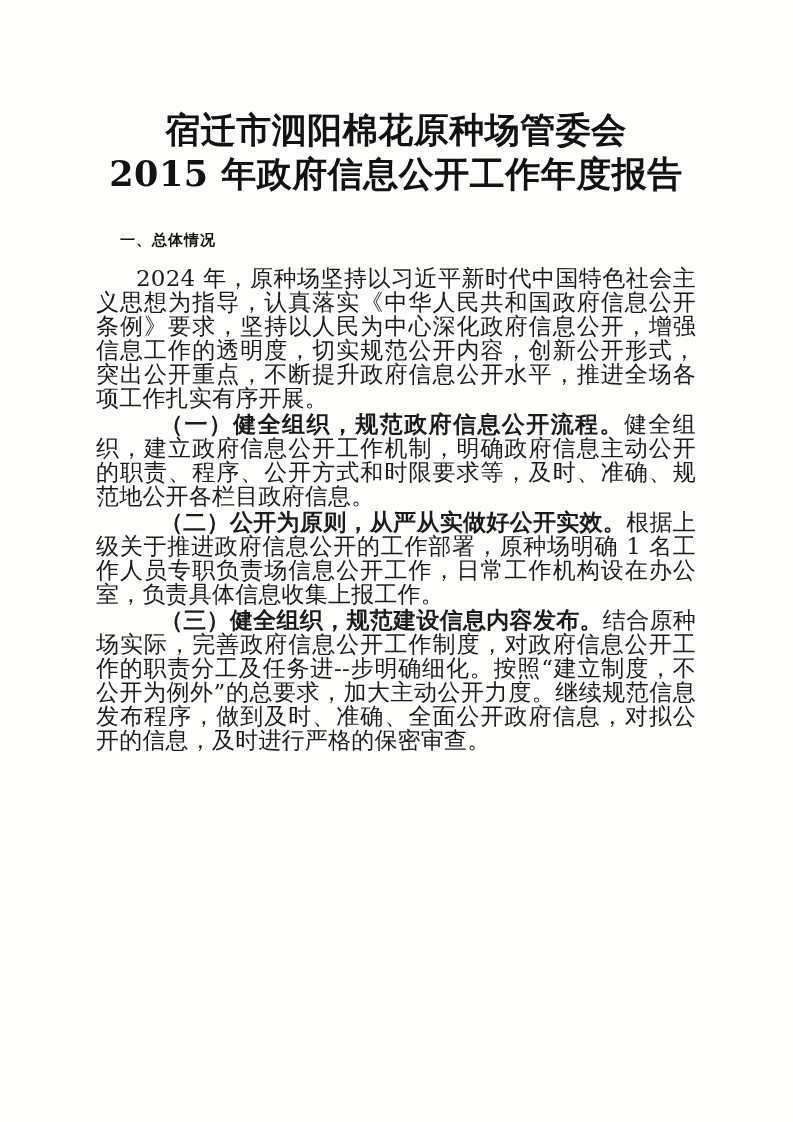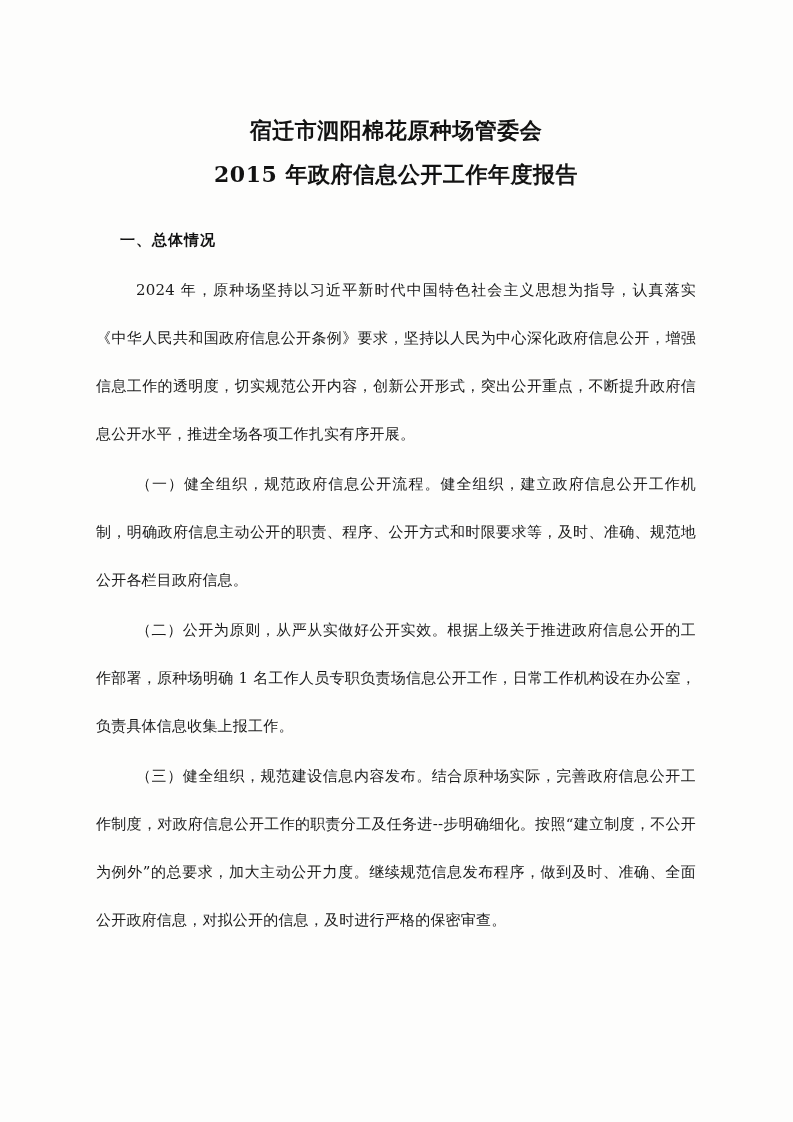--- a/index.html
+++ b/index.html
@@ -25,54 +25,55 @@
   }
   .doc-body {
     position: absolute;
     left: 96px;
     top: 108px;
     width: 600px;
   }
   .doc-title {
     text-align: center;
     font-weight: bold;
-    font-size: 22px;
+    font-size: 35px;
     line-height: 44px;
     letter-spacing: 0.5px;
     color: #121212;
     margin: 0 0 14px 0;
   }
   .doc-title .line {
     display: block;
     white-space: nowrap;
   }
   .section-heading {
     font-weight: bold;
     font-size: 15px;
     line-height: 36px;
     color: #121212;
     margin: 26px 0 8px 0;
     text-indent: 24px;
     letter-spacing: 1px;
   }
   .para {
-    font-size: 15px;
-    line-height: 48px;
+    font-size: 23px;
+    line-height: 24px;
     text-align: justify;
     text-justify: inter-ideograph;
     margin: 0 0 2px 0;
     text-indent: 40px;
     letter-spacing: 0.2px;
     color: #1b1b1b;
   }
   .para.sub {
     text-indent: 40px;
   }
   .para b {
-    font-weight: normal;
+    font-weight: bold;
+    margin-left: 24px;
   }
   .para-inline {
     display: inline;
   }
 </style>
 </head>
 <body>
 
 <div class="page">
   <div class="doc-body">

